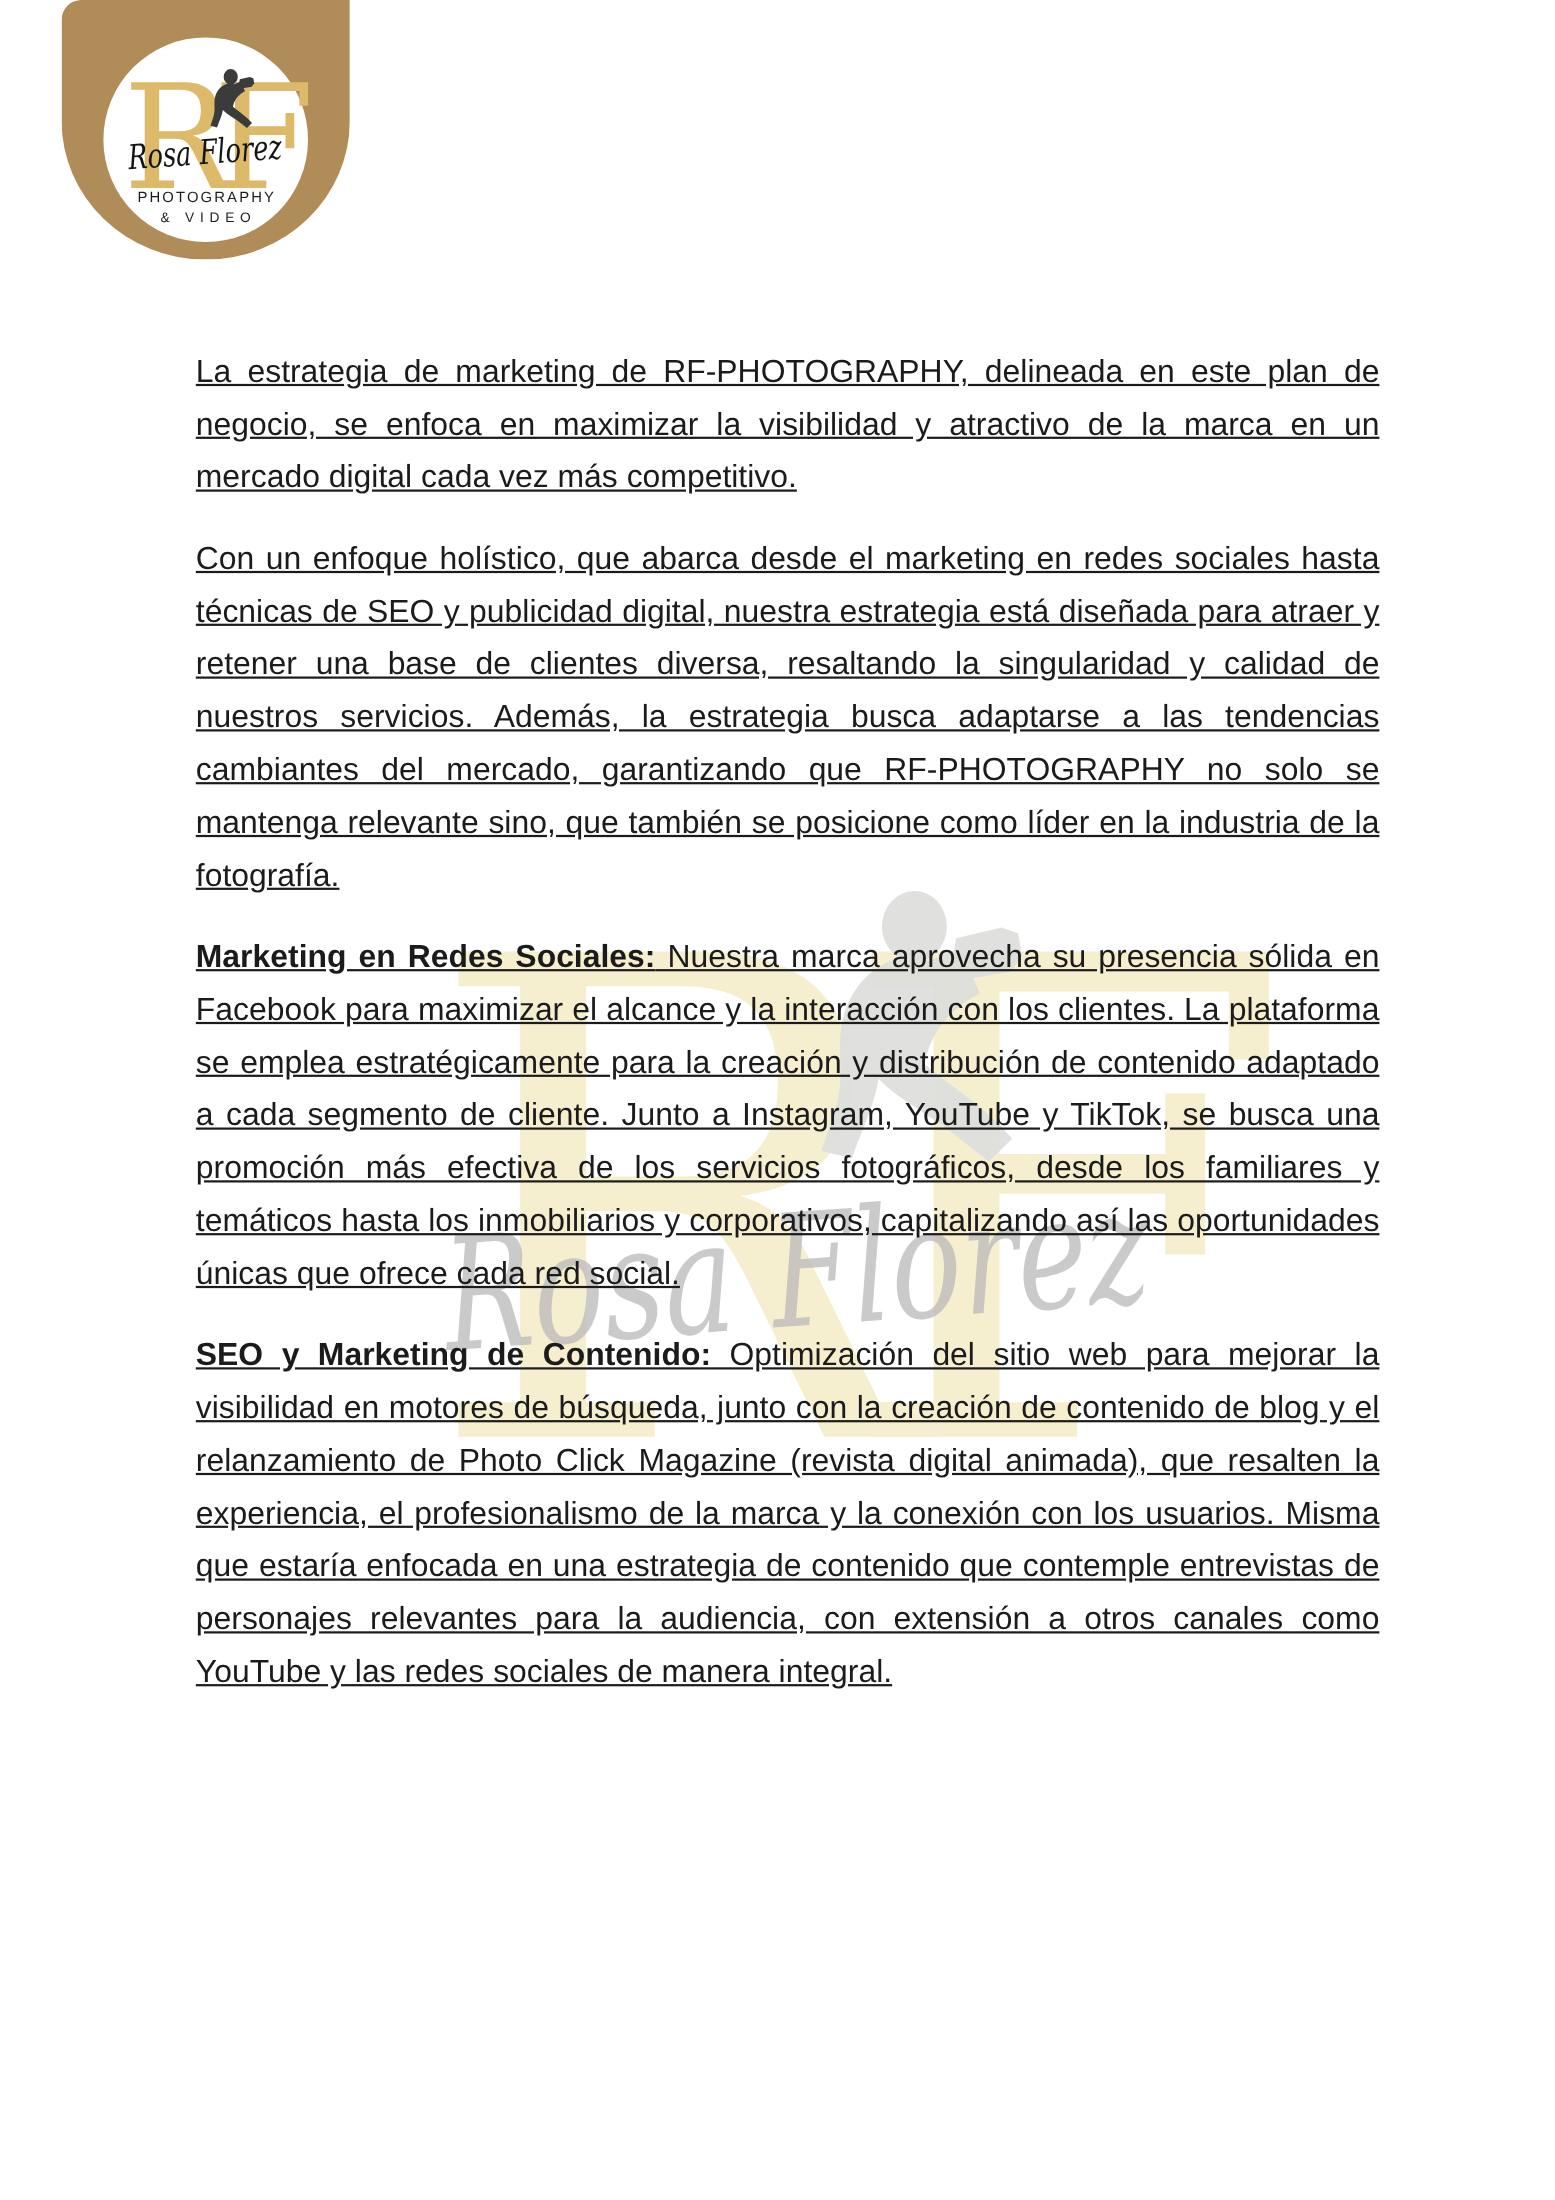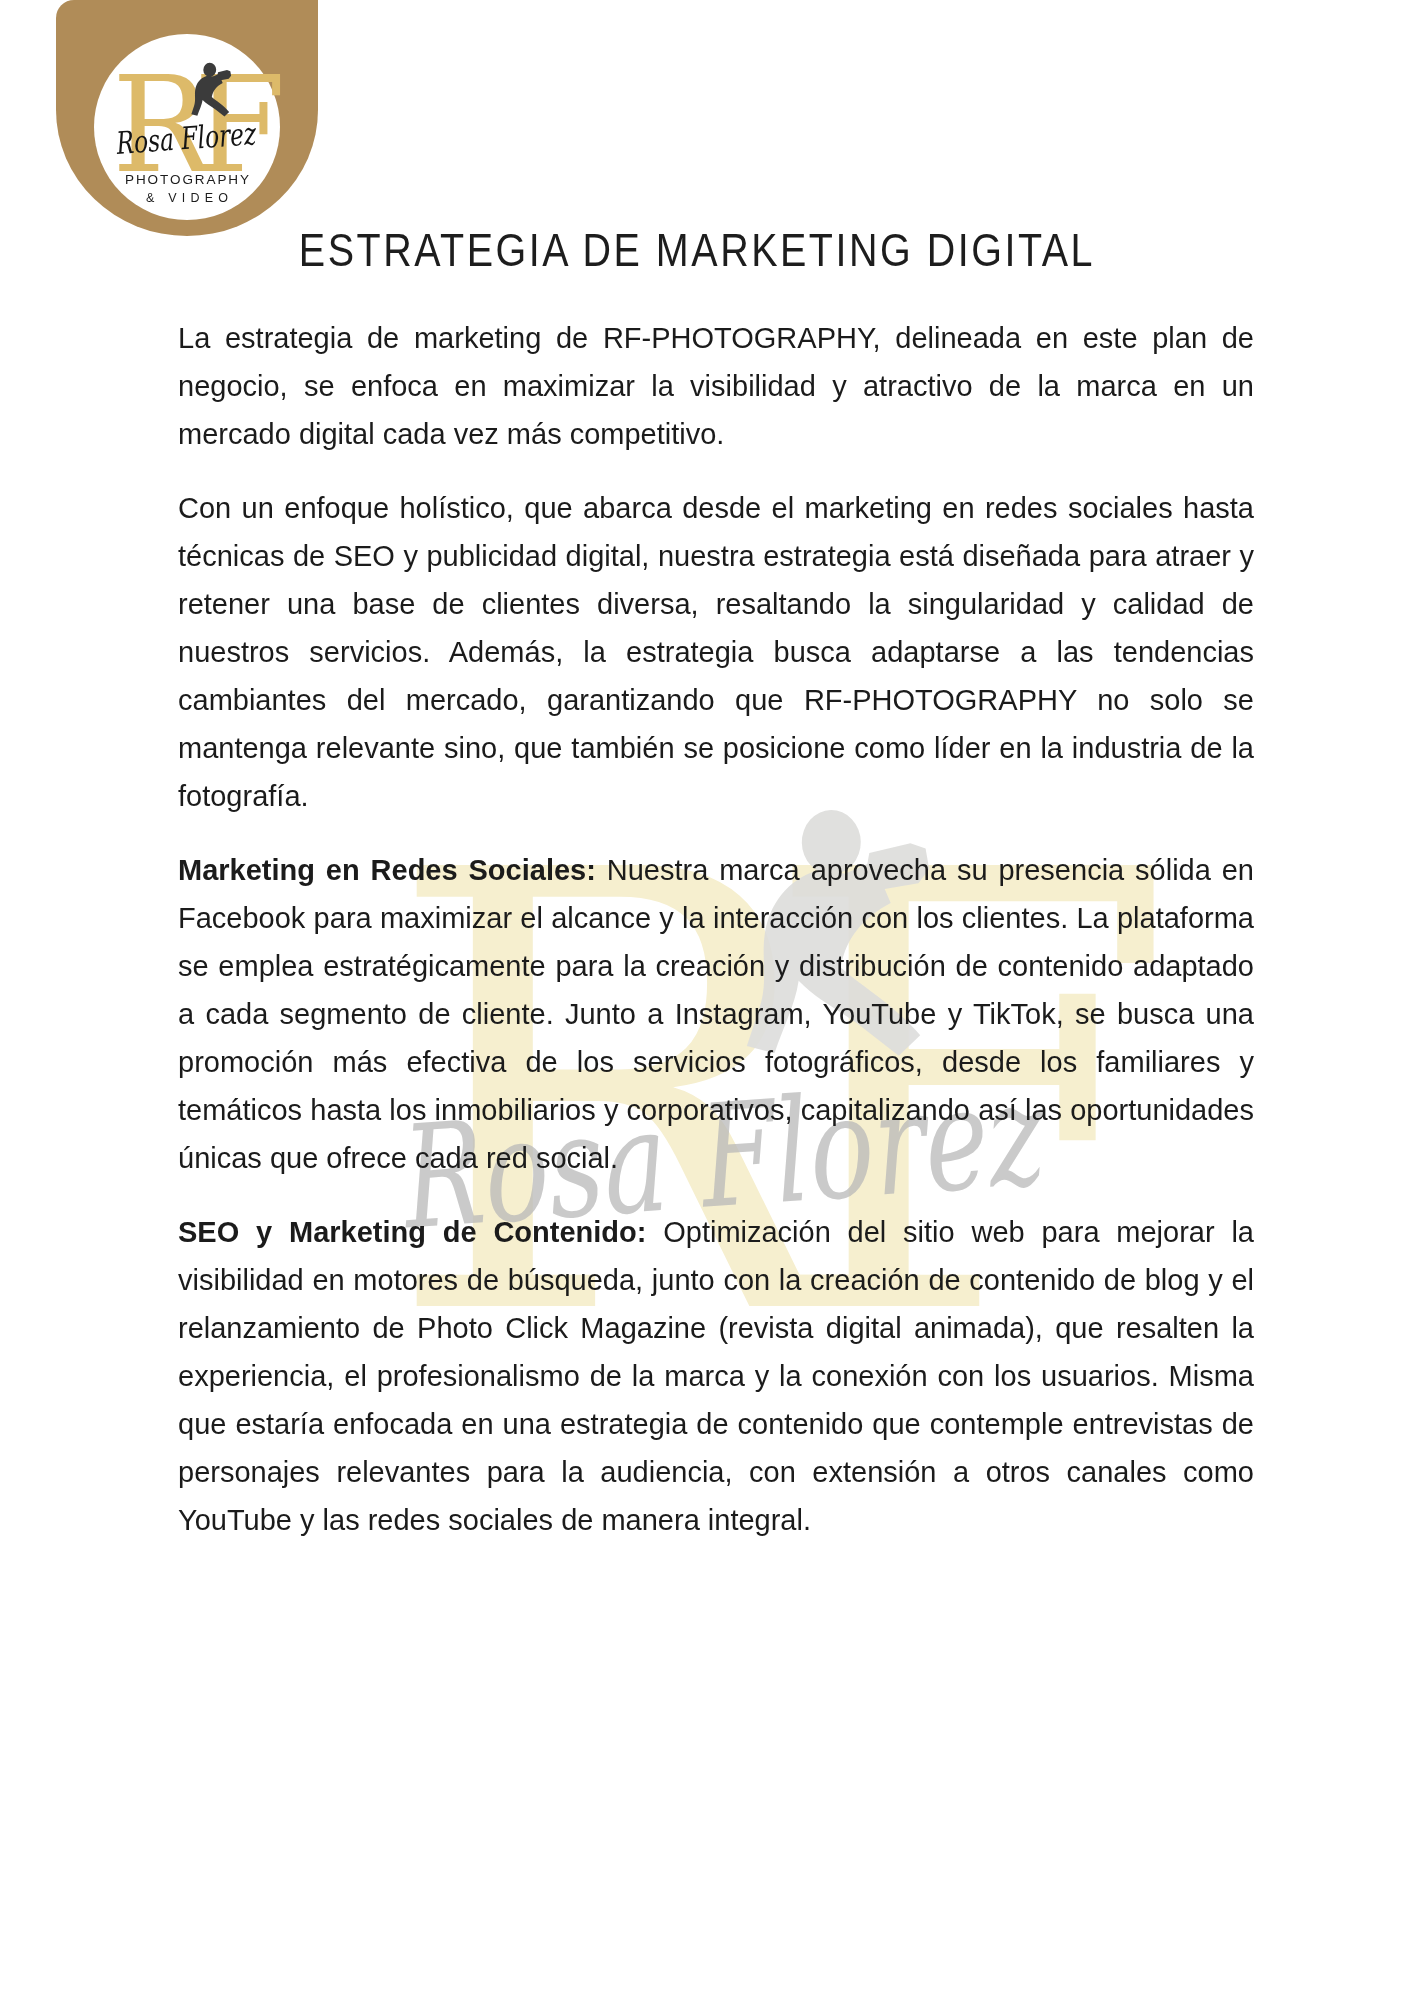--- a/index.html
+++ b/index.html
@@ -40,21 +40,21 @@
     color:#1d1d1d;transform:scaleX(.84);transform-origin:center;
     white-space:nowrap;
   }
 
   
   .doc-body{
     position:absolute;left:178px;top:314px;width:1076px;z-index:2;
   }
   .doc-body p{
     margin:0 0 26px 0;font-size:29px;line-height:48px;
-    text-align:justify;color:#1b1b1b;
+    text-align:justify;color:#1b1b1b;text-decoration:underline;
   }
   .doc-body p strong{font-weight:bold;}
 </style>
 </head>
 <body>
 
 <div class="page">
 
   <div class="watermark">
     <svg viewBox="40 58 192 152" preserveAspectRatio="xMidYMid meet">
@@ -81,23 +81,20 @@
         <path d="M19.5,5.2 l4.6,-1.1 1.7,0.6 0.4,2.3 -1.2,1.6 -4.1,0.7 -1.9,-1.3 Z"></path>
         <path d="M14.5,8.5 L19.8,6.2 20.8,8.4 15.6,10.6 Z"></path>
         <path d="M13.6,7.2 C10.4,8.2 8.3,10.9 7.8,14.3 C7.4,17.1 8.2,19.6 7.2,22.6 L5.8,26.8 L8.9,27.6 C9.9,24.6 11.2,22.2 11.6,19.5 C13.3,21.3 15.7,22.6 18.2,24.3 L22.8,27.9 L25.2,25.6 C22.2,22.1 18.9,20.3 16.3,18.0 C16.9,14.6 18.9,12.4 21.9,10.8 L20.7,8.0 C18.2,8.6 15.6,6.6 13.6,7.2 Z"></path>
       </g>
       <text class="script" x="131" y="149" text-anchor="middle" textLength="140" lengthAdjust="spacingAndGlyphs" transform="rotate(-4 131 148)">Rosa Florez</text>
       <text class="caption1" x="131" y="184" text-anchor="middle" textLength="124" lengthAdjust="spacing">PHOTOGRAPHY</text>
       <text class="caption2" x="131" y="202" text-anchor="middle" textLength="82" lengthAdjust="spacing">&amp; VIDEO</text>
     </svg>
   </div>
 
-  <div class="title-wrap">
-    <span class="title">ESTRATEGIA DE MARKETING DIGITAL</span>
-  </div>
 
   <div class="doc-body">
     <p><strong></strong><span>La estrategia de marketing de RF-PHOTOGRAPHY, delineada en este plan de negocio, se enfoca en maximizar la visibilidad y atractivo de la marca en un mercado digital cada vez más competitivo.</span></p>
     <p><strong></strong><span>Con un enfoque holístico, que abarca desde el marketing en redes sociales hasta técnicas de SEO y publicidad digital, nuestra estrategia está diseñada para atraer y retener una base de clientes diversa, resaltando la singularidad y calidad de nuestros servicios. Además, la estrategia busca adaptarse a las tendencias cambiantes del mercado, garantizando que RF-PHOTOGRAPHY no solo se mantenga relevante sino, que también se posicione como líder en la industria de la fotografía.</span></p>
     <p><strong>Marketing en Redes Sociales:</strong><span> Nuestra marca aprovecha su presencia sólida en Facebook para maximizar el alcance y la interacción con los clientes. La plataforma se emplea estratégicamente para la creación y distribución de contenido adaptado a cada segmento de cliente. Junto a Instagram, YouTube y TikTok, se busca una promoción más efectiva de los servicios fotográficos, desde los familiares y temáticos hasta los inmobiliarios y corporativos, capitalizando así las oportunidades únicas que ofrece cada red social.</span></p>
     <p><strong>SEO y Marketing de Contenido:</strong><span> Optimización del sitio web para mejorar la visibilidad en motores de búsqueda, junto con la creación de contenido de blog y el relanzamiento de Photo Click Magazine (revista digital animada), que resalten la experiencia, el profesionalismo de la marca y la conexión con los usuarios. Misma que estaría enfocada en una estrategia de contenido que contemple entrevistas de personajes relevantes para la audiencia, con extensión a otros canales como YouTube y las redes sociales de manera integral.</span></p>
   </div>
 
 </div>
 

